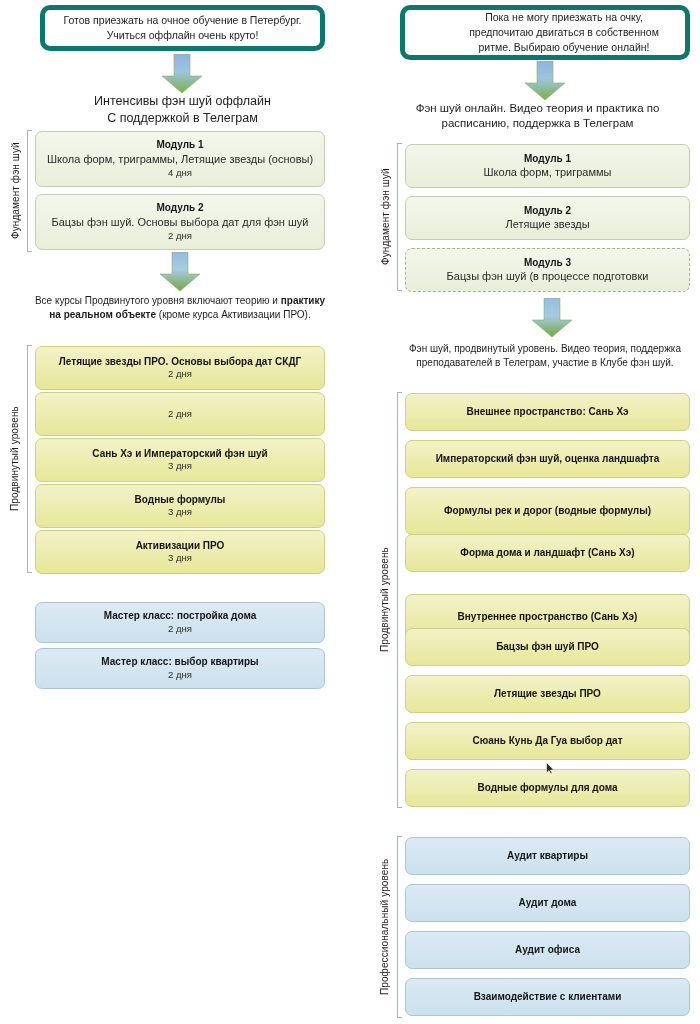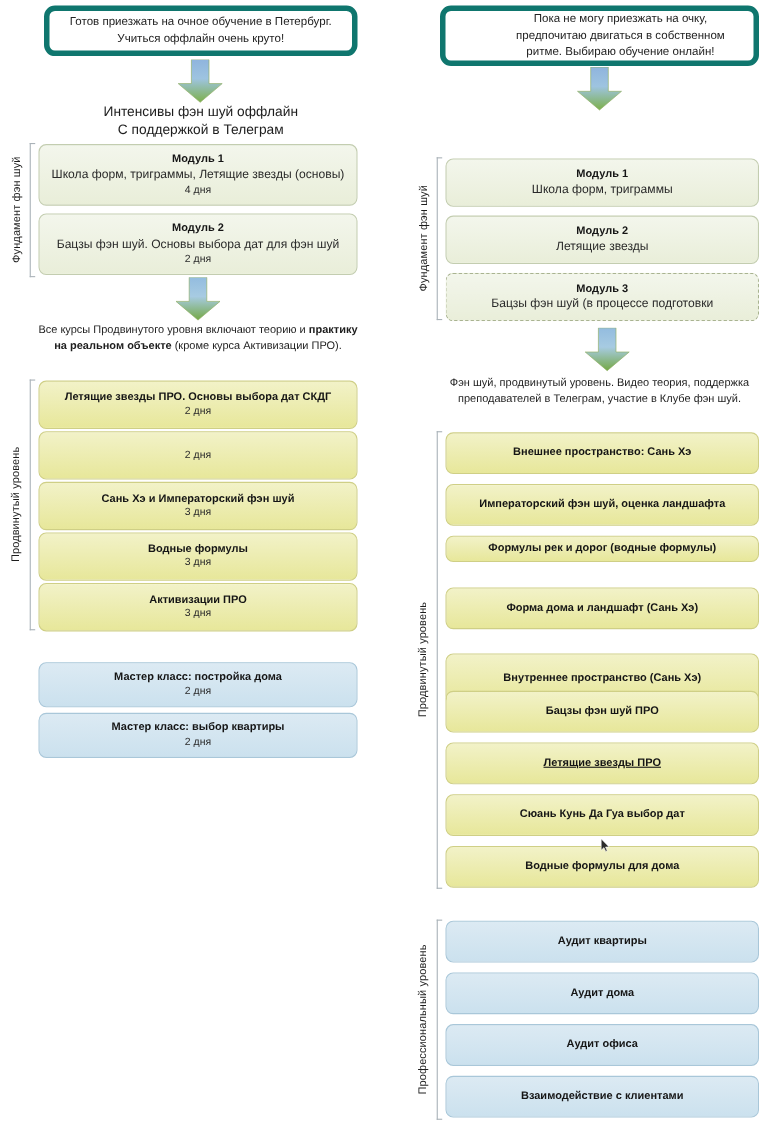--- a/index.html
+++ b/index.html
@@ -246,20 +246,21 @@
         <linearGradient id="agrad3" x1="0" y1="0" x2="0" y2="1">
           <stop offset="0%" stop-color="#8fb4dd"></stop>
           <stop offset="45%" stop-color="#9ec4e0"></stop>
           <stop offset="100%" stop-color="#7cb04b"></stop>
         </linearGradient>
       </defs>
       <path d="M13,0 L29,0 L29,22 L41,22 L21,39 L1,22 L13,22 Z" fill="url(#agrad3)" stroke="#8fae63" stroke-width="0.6"></path>
     </svg>
   </div>
 
+  <div class="caption big" style="left:35px; top:101px; width:305px; font-size:11.5px;">Фэн шуй онлайн. Видео теория и практика по расписанию, поддержка в Телеграм</div>
 
   <div class="bracket" style="left:47px; top:143px; height:148px;"></div>
   <div class="vlabel" style="left:30px; top:143px; height:148px;">Фундамент фэн шуй</div>
 
   <div class="card green" style="left:55px; top:144px; width:285px; height:44px;">
     <div class="ttl">Модуль 1</div>
     <div class="sub">Школа форм, триграммы</div>
   </div>
   <div class="card green" style="left:55px; top:196px; width:285px; height:44px;">
     <div class="ttl">Модуль 2</div>
@@ -287,33 +288,33 @@
 
   <div class="bracket" style="left:47px; top:392px; height:416px;"></div>
   <div class="vlabel" style="left:29px; top:392px; height:416px;">Продвинутый уровень</div>
 
   <div class="card yellow" style="left:55px; top:393px; width:285px; height:38px;">
     <div class="ttl">Внешнее пространство:  Сань Хэ</div>
   </div>
   <div class="card yellow" style="left:55px; top:440px; width:285px; height:38px;">
     <div class="ttl">Императорский фэн шуй, оценка ландшафта</div>
   </div>
-  <div class="card yellow" style="left:55px; top:487px; width:285px; height:24px;">
+  <div class="card yellow" style="left:55px; top:487px; width:285px; height:48px;">
     <div class="ttl">Формулы рек и дорог (водные формулы)</div>
   </div>
   <div class="card yellow" style="left:55px; top:534px; width:285px; height:38px;">
     <div class="ttl">Форма дома и ландшафт (Сань Хэ)</div>
   </div>
   <div class="card yellow" style="left:55px; top:594px; width:285px; height:46px;">
     <div class="ttl">Внутреннее пространство (Сань Хэ)</div>
   </div>
   <div class="card yellow" style="left:55px; top:628px; width:285px; height:38px;">
     <div class="ttl">Бацзы фэн шуй ПРО</div>
   </div>
-  <div class="card yellow" style="left:55px; top:675px; width:285px; height:38px;text-decoration:underline;">
+  <div class="card yellow" style="left:55px; top:675px; width:285px; height:38px;">
     <div class="ttl">Летящие звезды ПРО</div>
   </div>
   <div class="card yellow" style="left:55px; top:722px; width:285px; height:38px;">
     <div class="ttl">Сюань Кунь Да Гуа выбор дат</div>
   </div>
   <div class="card yellow" style="left:55px; top:769px; width:285px; height:38px;">
     <div class="ttl">Водные формулы для дома</div>
   </div>
 
   <div class="cursor" style="left:196px; top:762px;">

